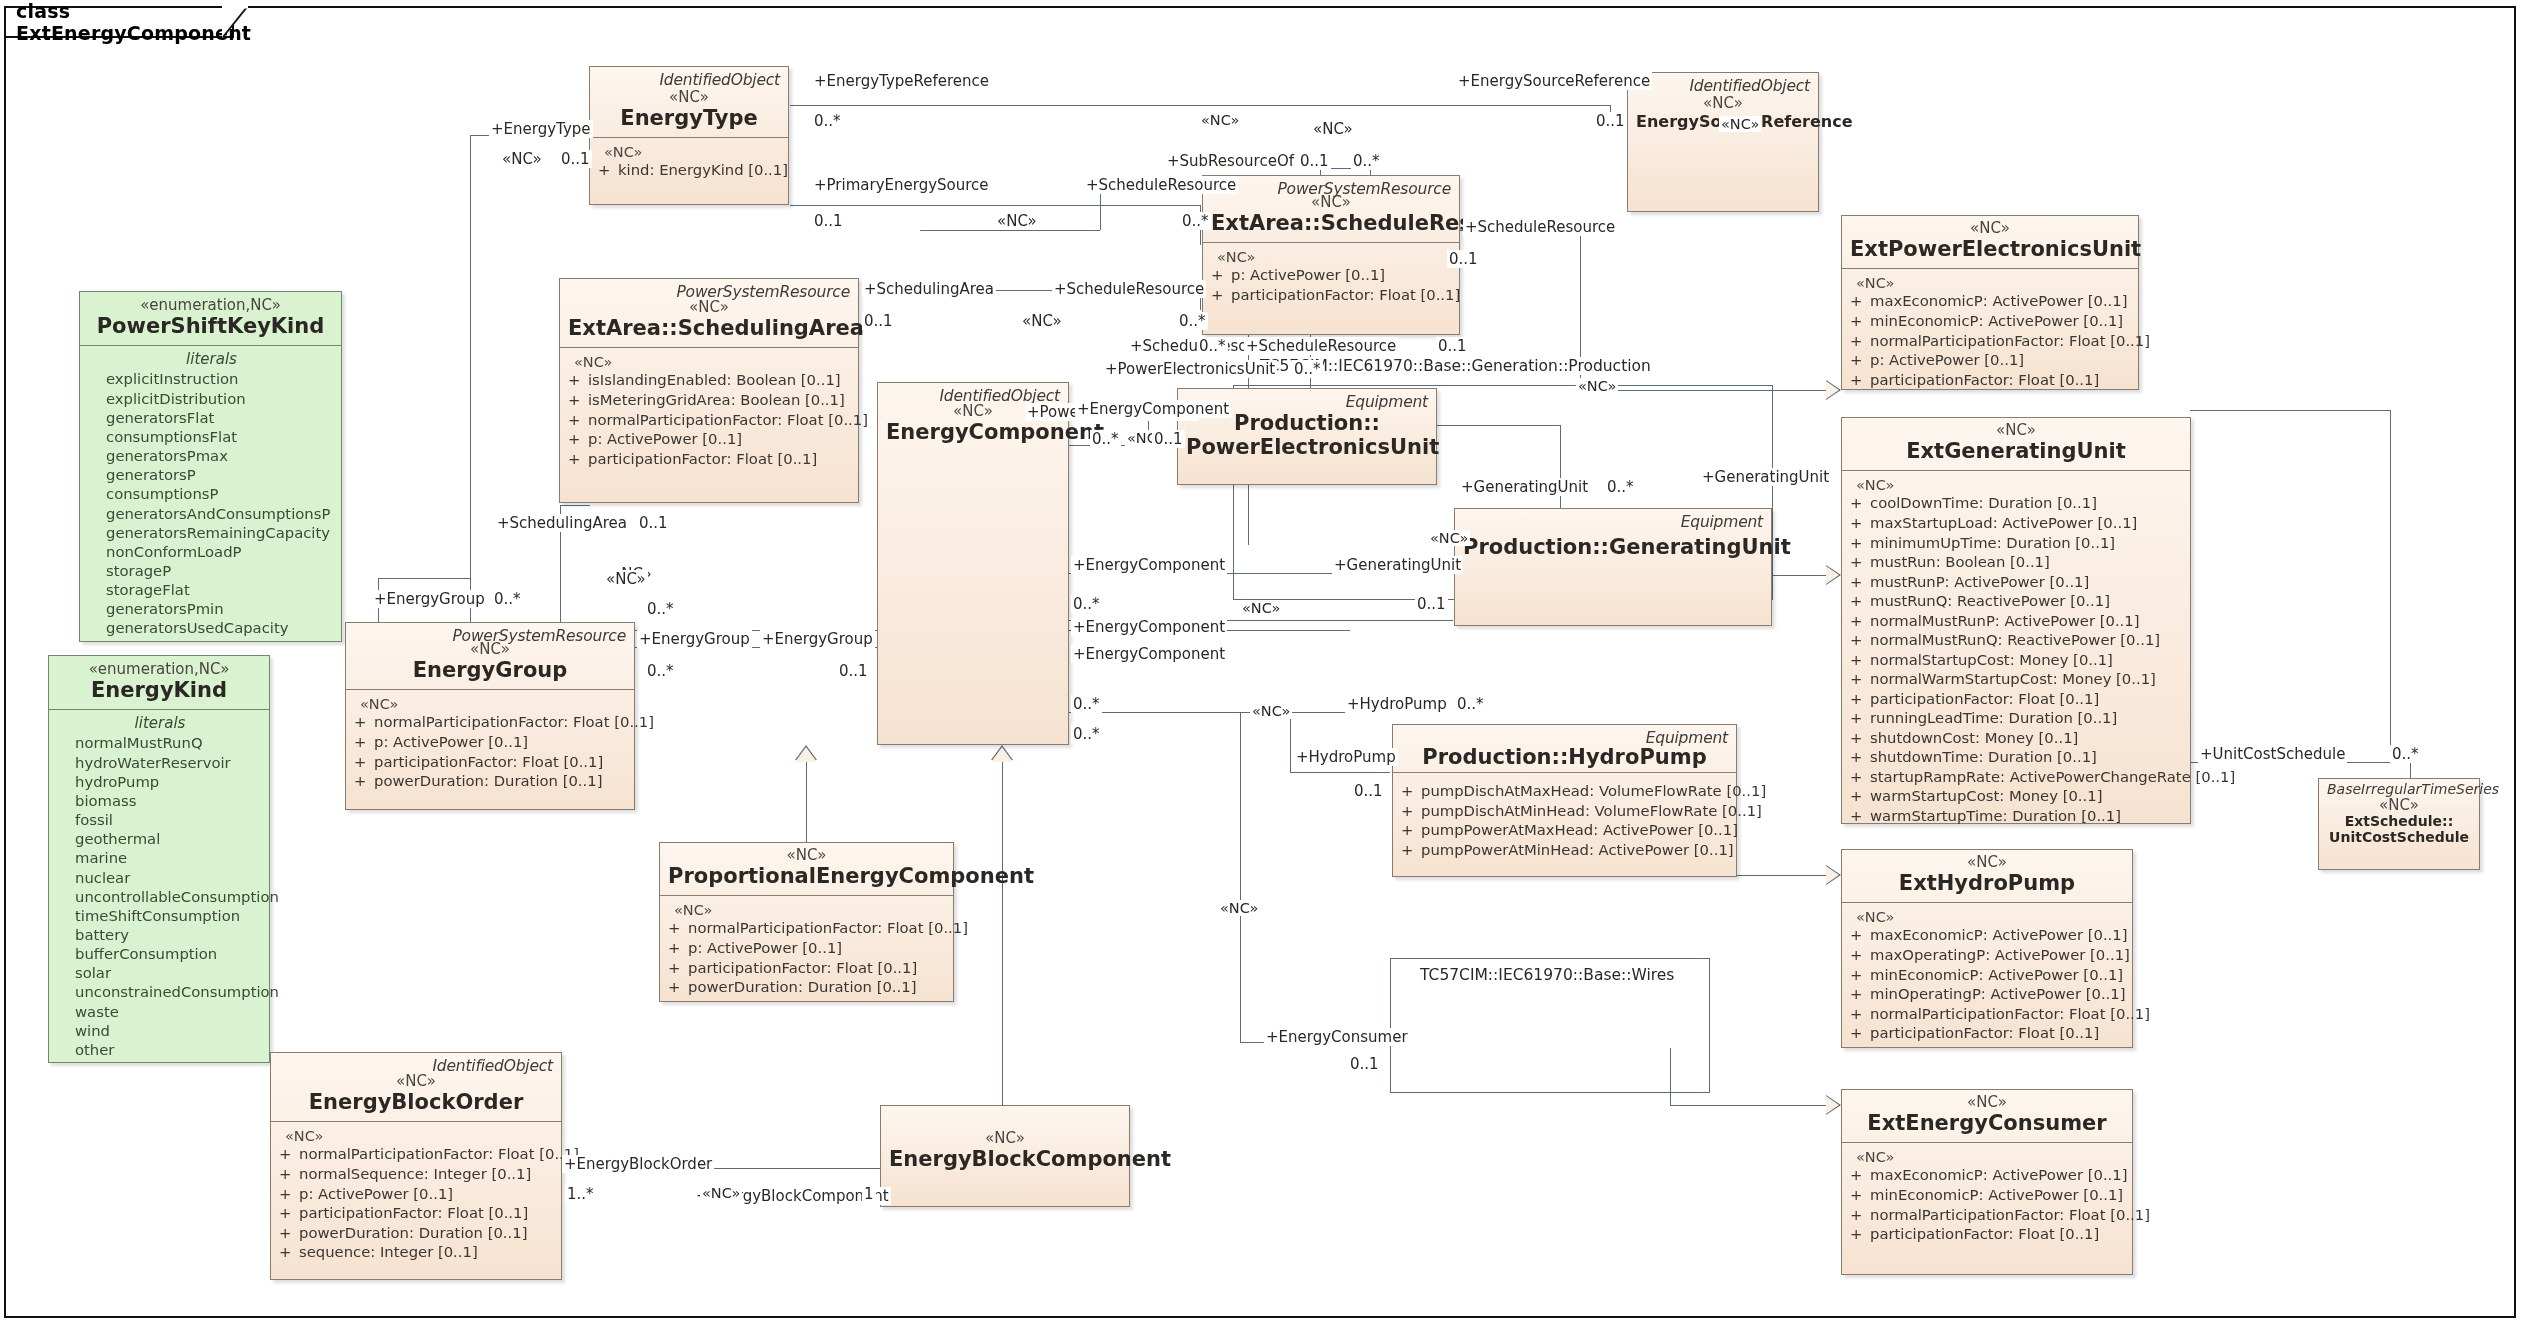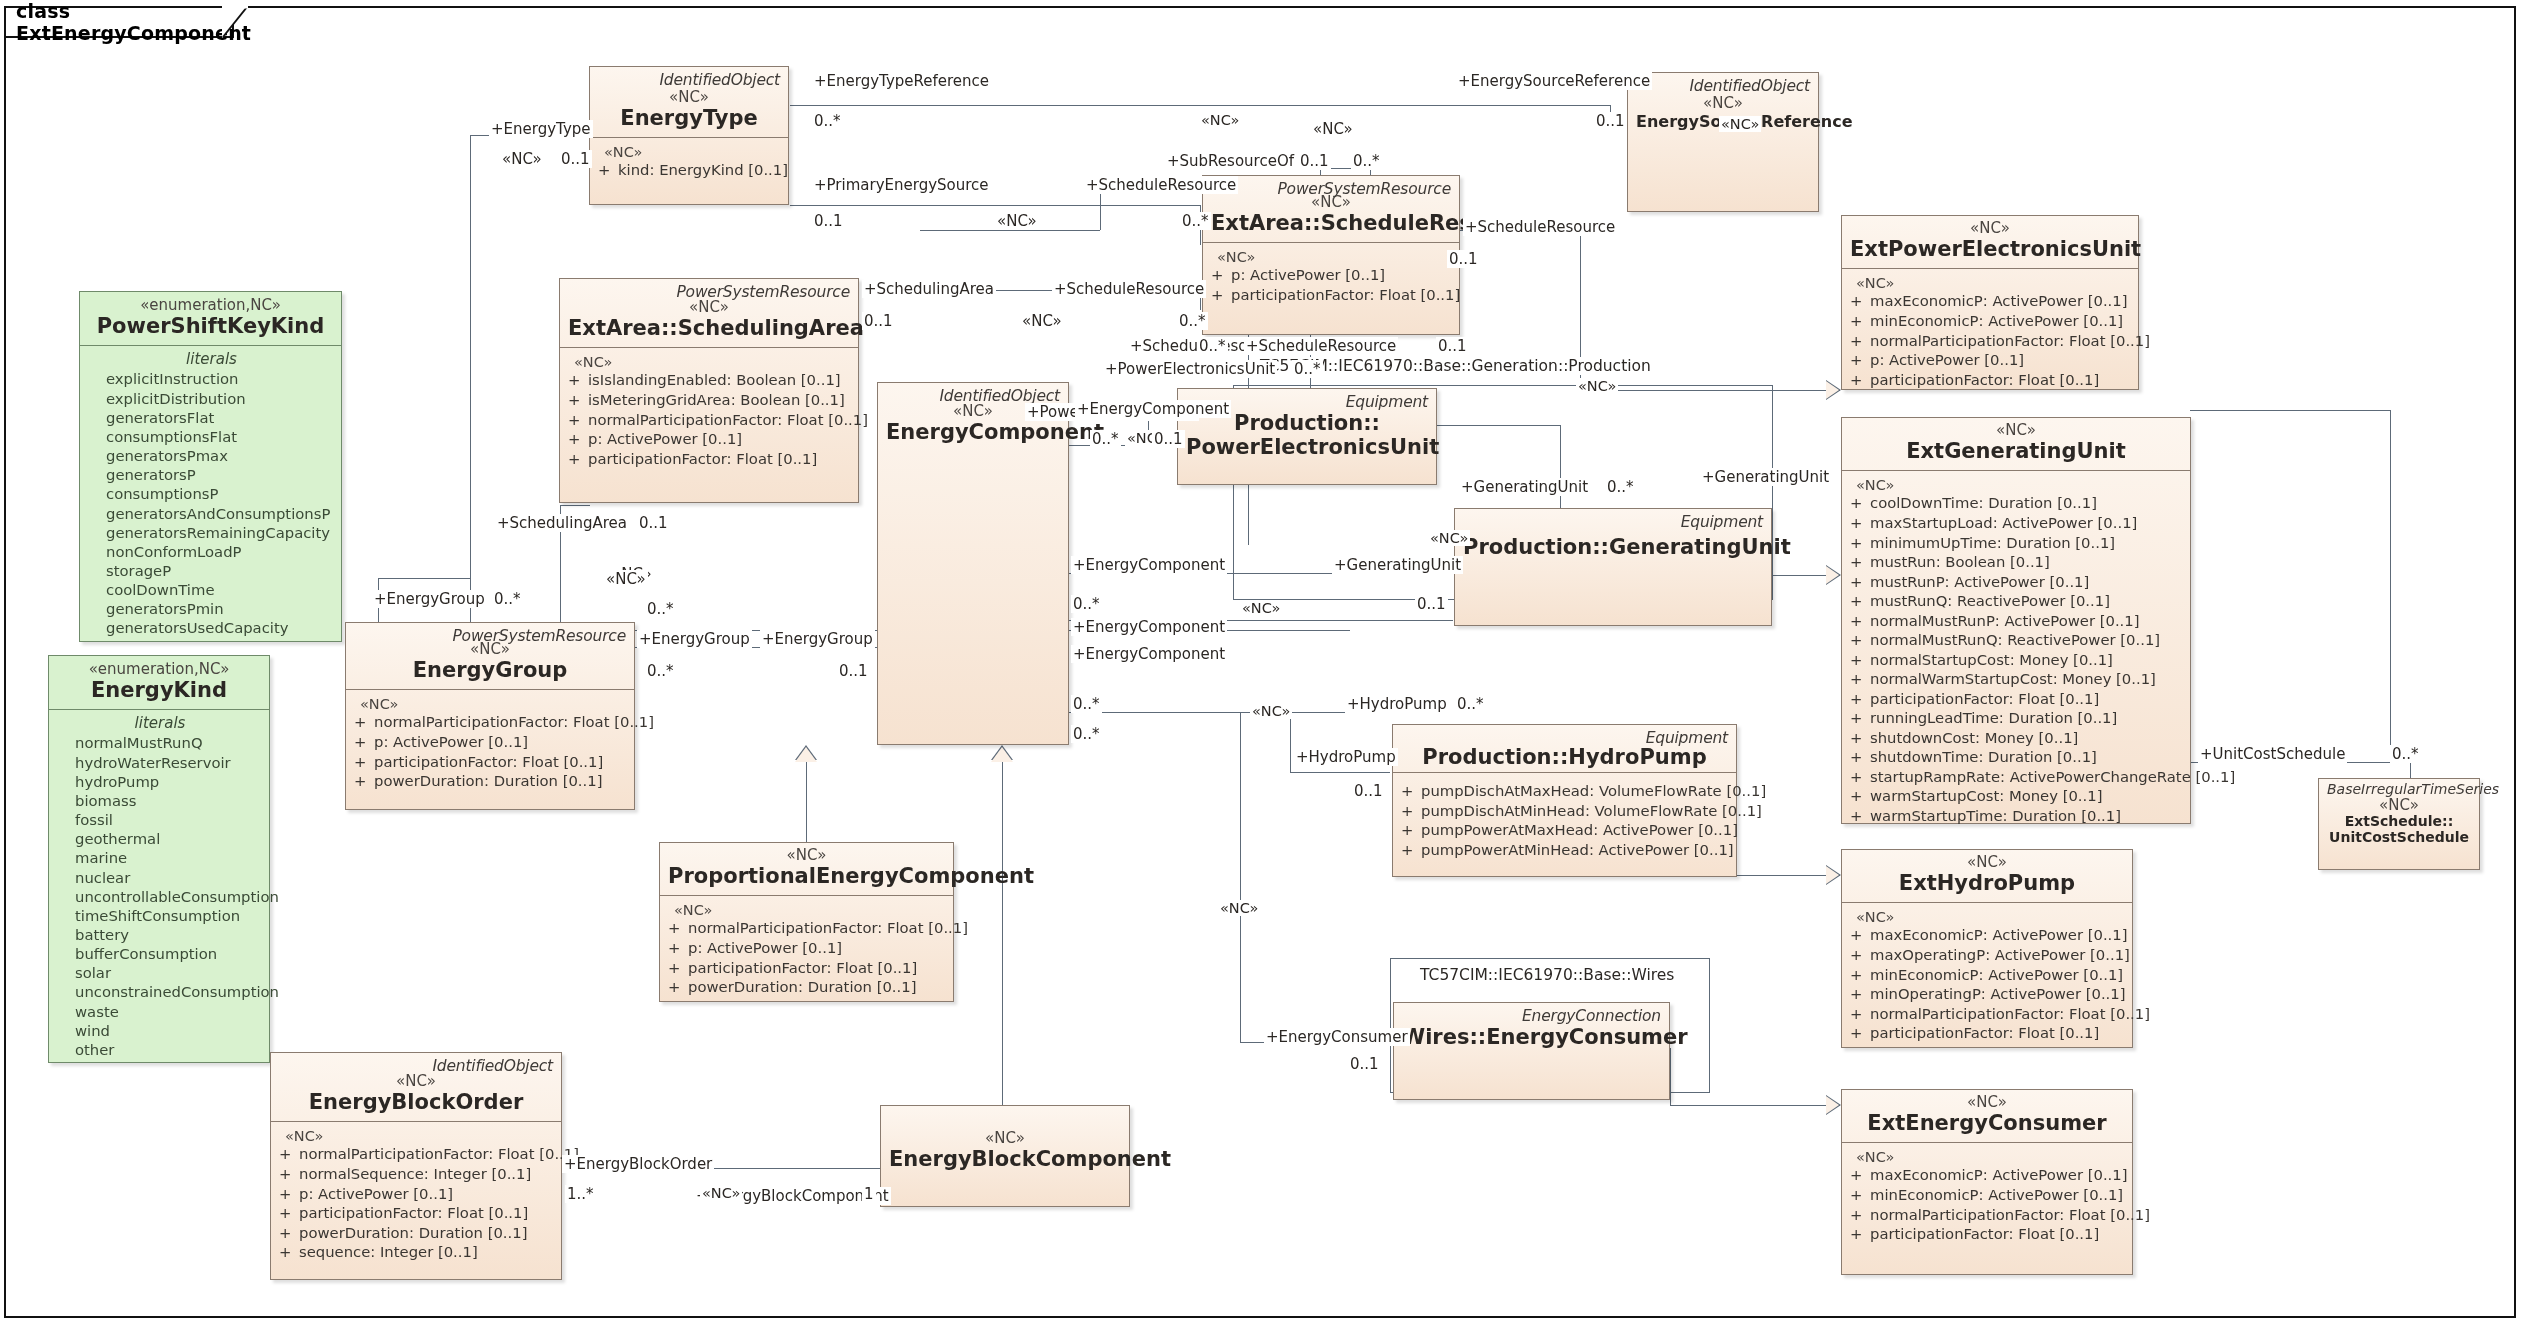--- a/index.html
+++ b/index.html
@@ -177,21 +177,21 @@
       <div class="lrow">explicitDistribution</div>
       <div class="lrow">generatorsFlat</div>
       <div class="lrow">consumptionsFlat</div>
       <div class="lrow">generatorsPmax</div>
       <div class="lrow">generatorsP</div>
       <div class="lrow">consumptionsP</div>
       <div class="lrow">generatorsAndConsumptionsP</div>
       <div class="lrow">generatorsRemainingCapacity</div>
       <div class="lrow">nonConformLoadP</div>
       <div class="lrow">storageP</div>
-      <div class="lrow">coolDownTime</div>
+      <div class="lrow">storageFlat</div>
       <div class="lrow">generatorsPmin</div>
       <div class="lrow">generatorsUsedCapacity</div>
     </div>
   </div>
 
   <div class="cls enum" style="left:48px;top:655px;width:222px;height:408px;">
     <div class="hdr">
       <div class="stereo">«enumeration,NC»</div>
       <div class="cname">EnergyKind</div>
     </div>
@@ -428,26 +428,20 @@
           <span class="vis">+</span>
           <span>pumpPowerAtMaxHead: ActivePower [0..1]</span>
         </div>
       <div class="arow">
           <span class="vis">+</span>
           <span>pumpPowerAtMinHead: ActivePower [0..1]</span>
         </div>
     </div>
   </div>
 
-  <div class="cls grad" style="left:1393px;top:1002px;width:277px;height:98px;">
-    <div class="hdr" style="padding-top:22px;">
-      <div class="parent">EnergyConnection</div>
-      <div class="cname">Wires::EnergyConsumer</div>
-    </div>
-  </div>
 
   <div class="cls grad" style="left:1841px;top:215px;width:298px;height:175px;">
     <div class="hdr" style="padding-top:4px;">
       <div class="stereo">«NC»</div>
       <div class="cname">ExtPowerElectronicsUnit</div>
     </div>
     <div class="sep attrs">
       <div class="nc">«NC»</div>
       <div class="arow">
           <span class="vis">+</span>

